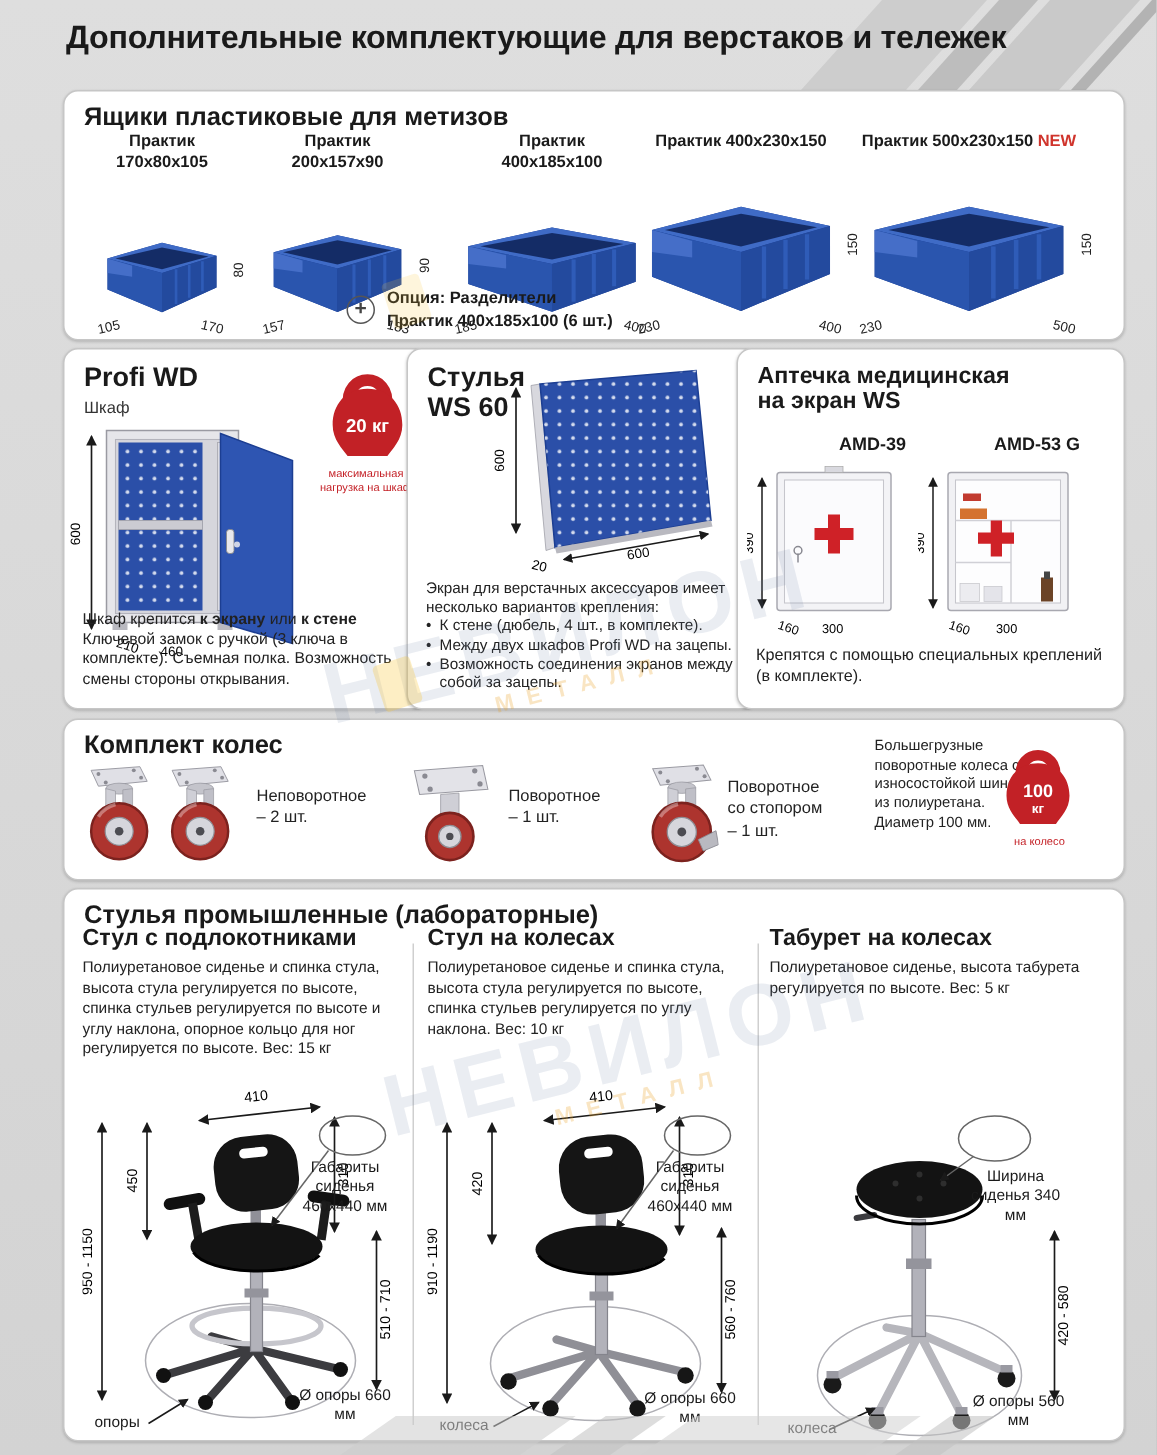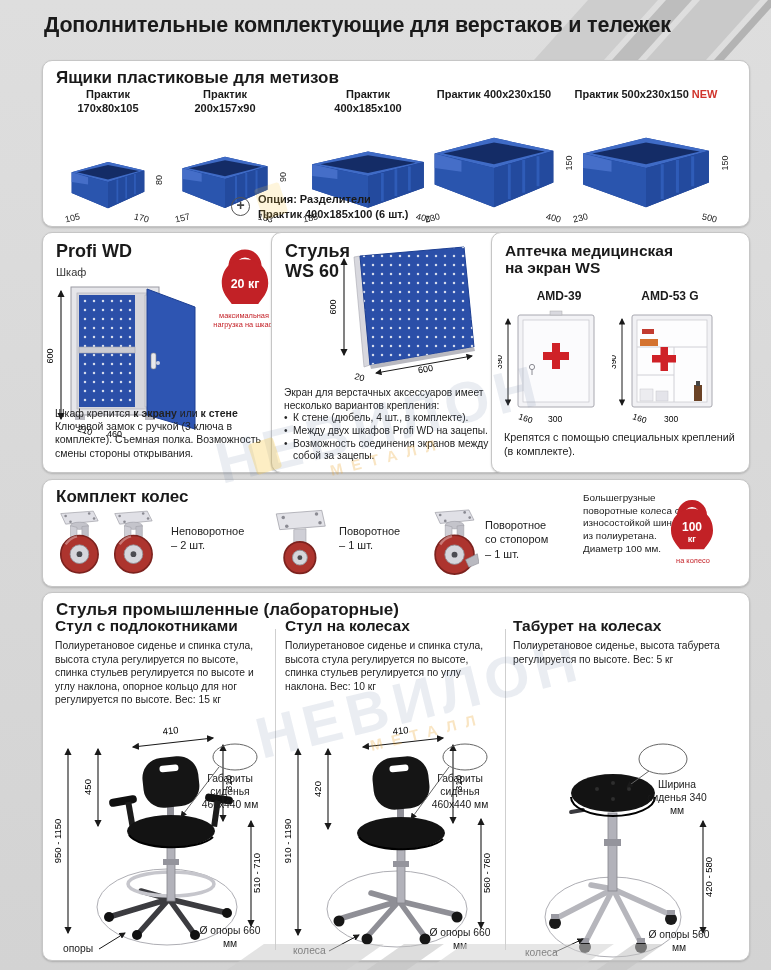--- a/index.html
+++ b/index.html
@@ -32,21 +32,21 @@
   .opttext{font-size:11px;font-weight:bold;line-height:1.3;}
   
   .h2big{position:absolute;left:13px;top:9px;font-size:18px;font-weight:bold;line-height:1.1;}
   .sub{position:absolute;left:13px;top:33px;font-size:11px;color:#333;}
   .kbell{position:absolute;}
   .kbellnote{position:absolute;font-size:7.4px;color:#c42127;text-align:center;line-height:1.25;}
   .bodytext{position:absolute;font-size:10.5px;line-height:1.26;color:#222;}
   .bullets{margin:0;padding:0;list-style:none;}
   .bullets li{padding-left:9px;position:relative;}
   .bullets li:before{content:"•";position:absolute;left:0;}
-  .modelname{position:absolute;font-size:12px;font-weight:bold;text-align:center;}
+  .modelname{position:absolute;font-size:12px;font-weight:bold;text-align:right;}
   
   .wlabel{position:absolute;font-size:11px;line-height:1.3;color:#222;}
   
   .chaircol{position:absolute;top:24px;}
   .chaircol h3{margin:0;font-size:15.5px;font-weight:bold;}
   .cdesc{font-size:10.3px;line-height:1.32;color:#222;margin-top:4px;min-height:82px;}
   .vdiv{position:absolute;top:36px;bottom:10px;width:1px;background:#cfcfcf;}
   .fig{position:relative;height:243px;}
   .fig>svg{position:absolute;left:0;top:0;}
   .ov{position:absolute;font-size:10.3px;color:#1a1a1a;text-align:center;line-height:1.25;}

